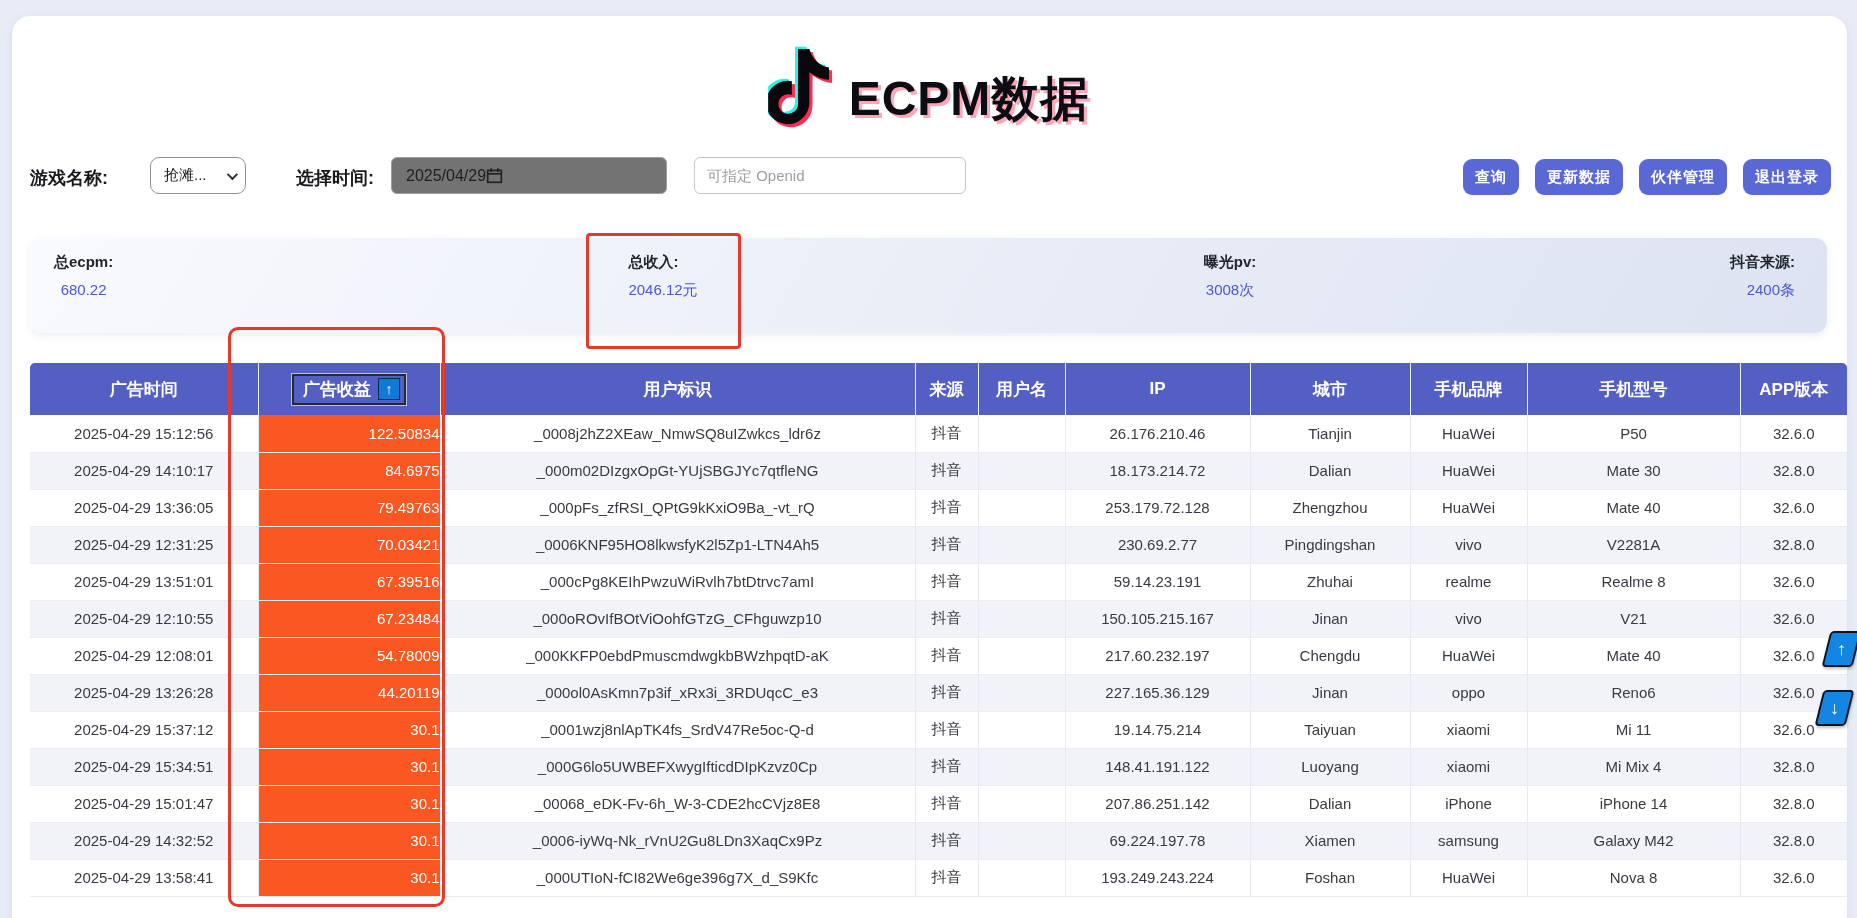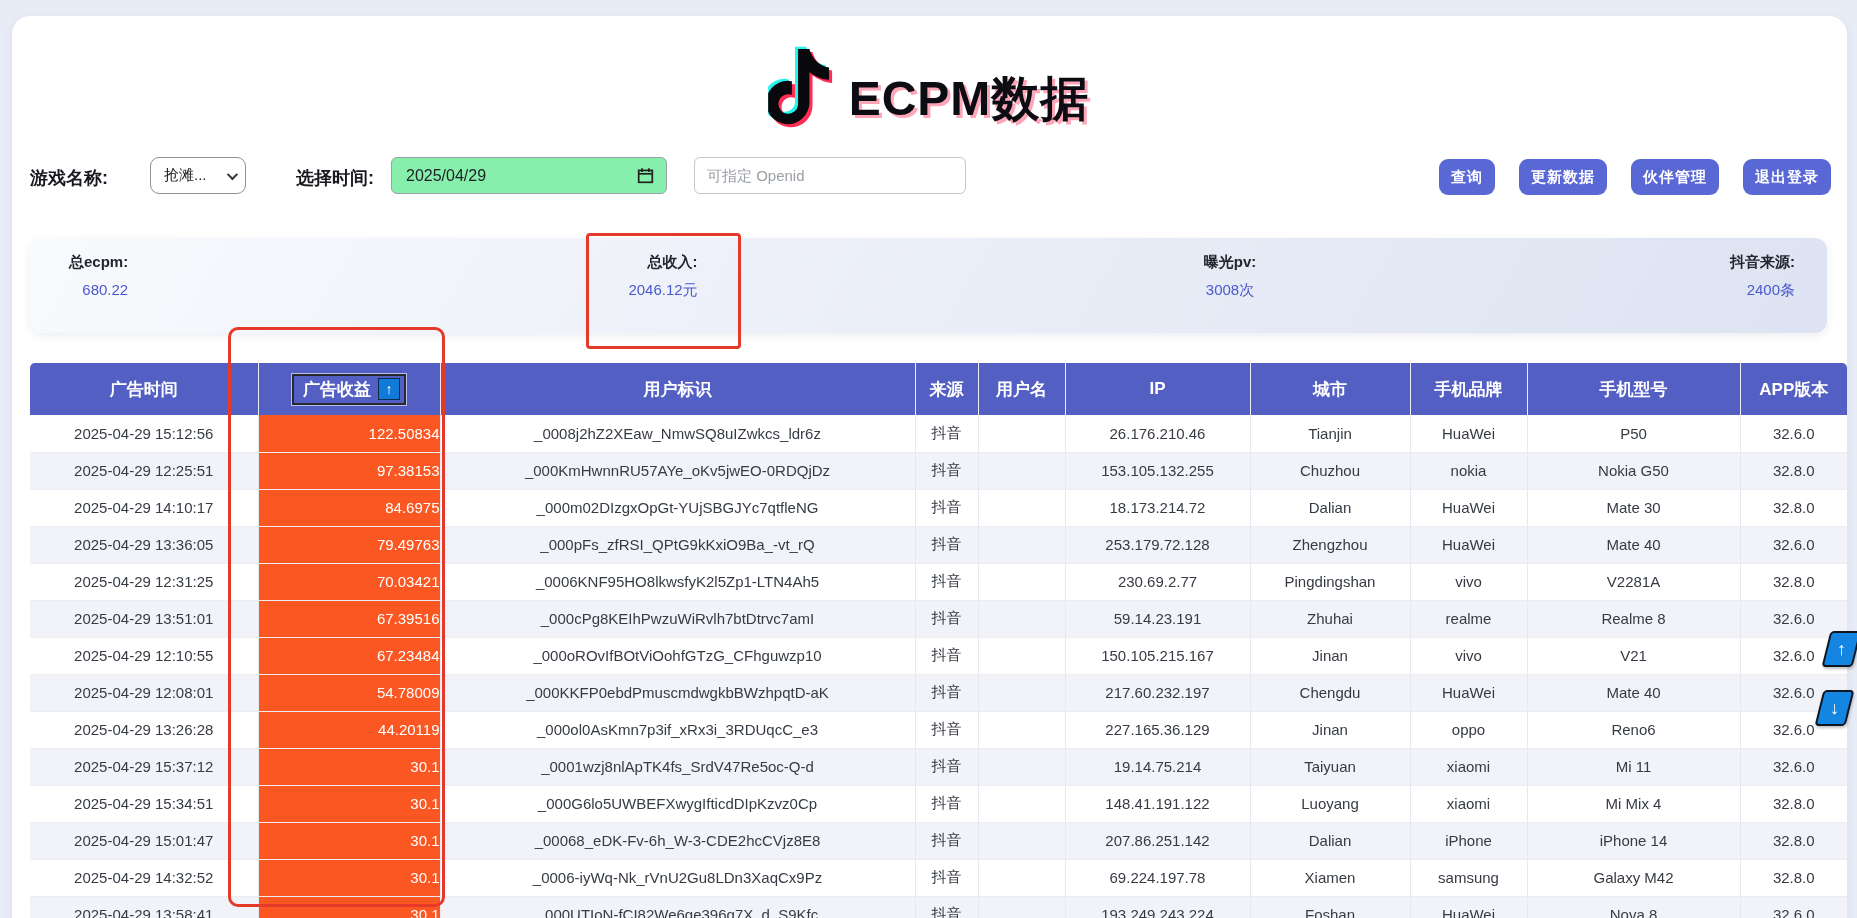--- a/index.html
+++ b/index.html
@@ -18,41 +18,41 @@
                 text-shadow:3px 3px 0 rgba(252,93,125,.55); line-height:1; padding-top:26px; }
 
   
   .filter-label { position:absolute; top:166px; font-size:18px; font-weight:bold; color:#17191f; z-index:2; }
   .game-select { position:absolute; left:150px; top:157px; width:96px; height:37px; background:#fff;
                  border:1px solid #8f9399; border-radius:9px; display:flex; align-items:center;
                  justify-content:space-between; padding:0 10px 0 13px; font-size:15px; color:#222;
                  cursor:pointer; z-index:2; }
   .chev { width:8px; height:8px; border-right:2px solid #333; border-bottom:2px solid #333;
           transform:rotate(45deg) translateY(-2px); }
-  .date-input { position:absolute; left:391px; top:157px; width:276px; height:37px; background:#86efac;
+  .date-input { position:absolute; left:391px; top:157px; width:276px; height:37px; background:#737373;
                 border:1px solid #9aa0a8; border-radius:6px; display:flex; align-items:center;
-                justify-content:space-between; padding:0 12px 0 14px; font-size:16px; color:#1d1f24; z-index:2; }
+                padding:0 12px 0 14px; font-size:16px; color:#1d1f24; z-index:2; }
   .openid-input { position:absolute; left:694px; top:157px; width:272px; height:37px; background:#fff;
                   border:1px solid #c3c6cc; border-radius:6px; padding:0 12px; font-size:15px; color:#333;
                   z-index:2; outline:none; font-family:inherit; }
   .openid-input::placeholder { color:#9aa0a6; }
-  .btn-group { position:absolute; right:26px; top:159px; display:flex; gap:24px; z-index:2;padding-left:32px; }
+  .btn-group { position:absolute; right:26px; top:159px; display:flex; gap:16px; z-index:2;padding-left:32px; }
   .btn { height:36px; background:#5a68d6; color:#fff; border:none; border-radius:9px;
          font-size:15px; font-weight:bold; padding:0 12px; letter-spacing:1px; cursor:pointer;
          font-family:inherit; }
 
   
   .stats-bar { position:absolute; left:30px; top:238px; width:1797px; height:95px; z-index:2;
                background:linear-gradient(120deg,#f8fafd 0%,#e9edf7 55%,#dde3f2 100%);
                border-radius:12px; box-shadow:0 3px 8px rgba(70,90,150,.10); }
   .stat { position:absolute; top:15px; }
   .stat .s-label { font-size:15px; font-weight:bold; color:#23262e; margin-bottom:9px; }
   .stat .s-value { font-size:15px; font-weight:normal; color:#4c58ce; }
-  .stat.ecpm { left:39px; text-align:right; }
-  .stat.revenue { left:633px; transform:translateX(-50%); text-align:right; }
+  .stat.ecpm { left:24px; text-align:center; }
+  .stat.revenue { left:633px; transform:translateX(-50%); text-align:left; }
   .stat.pv { left:1200px; transform:translateX(-50%); text-align:center; }
   .stat.source { right:32px; text-align:right; }
 
   
   table.grid { position:absolute; left:30px; top:363px; width:1817px; border-collapse:collapse;
                table-layout:fixed; z-index:2; }
   table.grid th { background:#545fc4; color:#fff; font-size:17px; font-weight:bold; height:52px;
                   border-right:1px solid #eceef8; text-align:center; }
   table.grid th:first-child { border-radius:5px 0 0 0; }
   table.grid th:last-child { border-right:none; border-radius:0 5px 0 0; }
@@ -181,32 +181,20 @@
           <td>_0008j2hZ2XEaw_NmwSQ8uIZwkcs_ldr6z</td>
           <td>抖音</td>
           <td></td>
           <td>26.176.210.46</td>
           <td>Tianjin</td>
           <td>HuaWei</td>
           <td>P50</td>
           <td>32.6.0</td>
         </tr>
         <tr>
-          <td>2025-04-29 12:25:51</td>
-          <td class="revenue">97.38153</td>
-          <td>_000KmHwnnRU57AYe_oKv5jwEO-0RDQjDz</td>
-          <td>抖音</td>
-          <td></td>
-          <td>153.105.132.255</td>
-          <td>Chuzhou</td>
-          <td>nokia</td>
-          <td>Nokia G50</td>
-          <td>32.8.0</td>
-        </tr>
-        <tr>
           <td>2025-04-29 14:10:17</td>
           <td class="revenue">84.6975</td>
           <td>_000m02DIzgxOpGt-YUjSBGJYc7qtfleNG</td>
           <td>抖音</td>
           <td></td>
           <td>18.173.214.72</td>
           <td>Dalian</td>
           <td>HuaWei</td>
           <td>Mate 30</td>
           <td>32.8.0</td>

